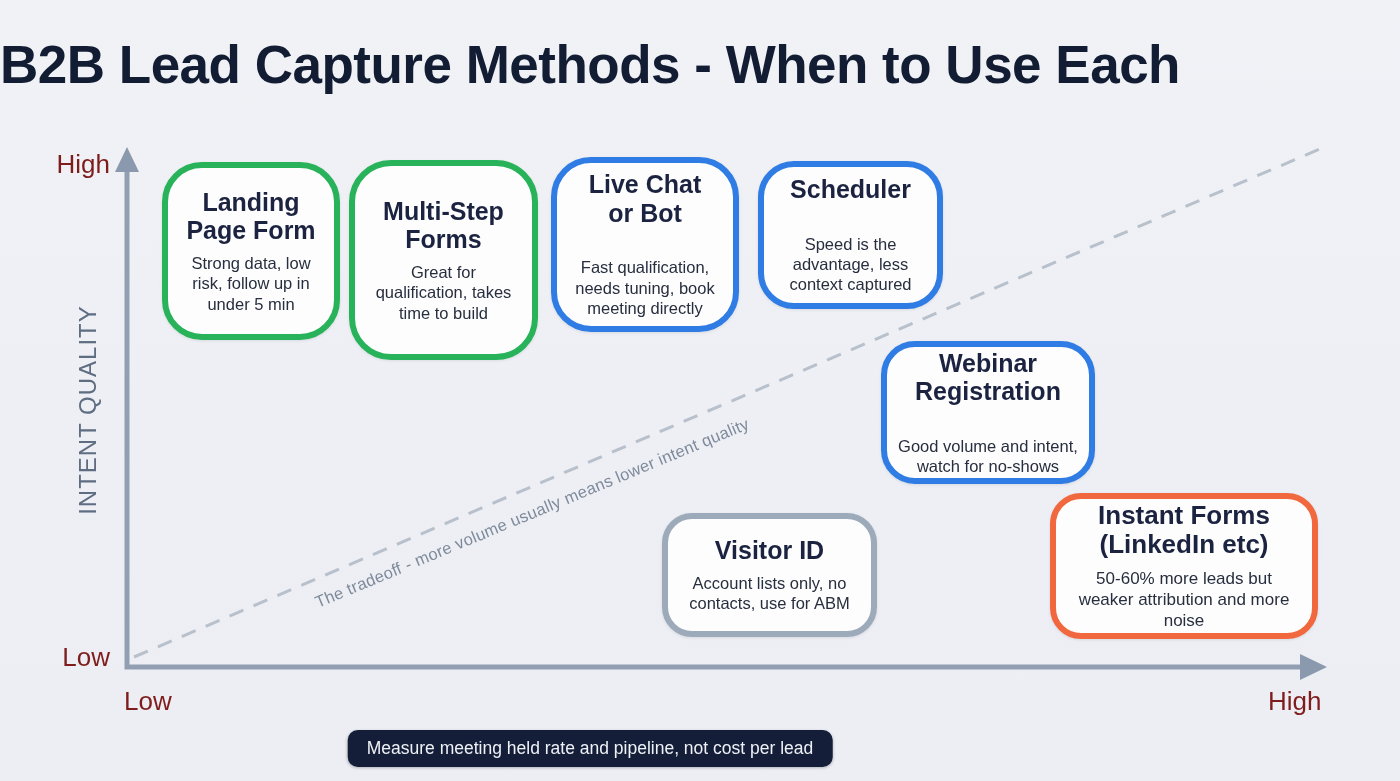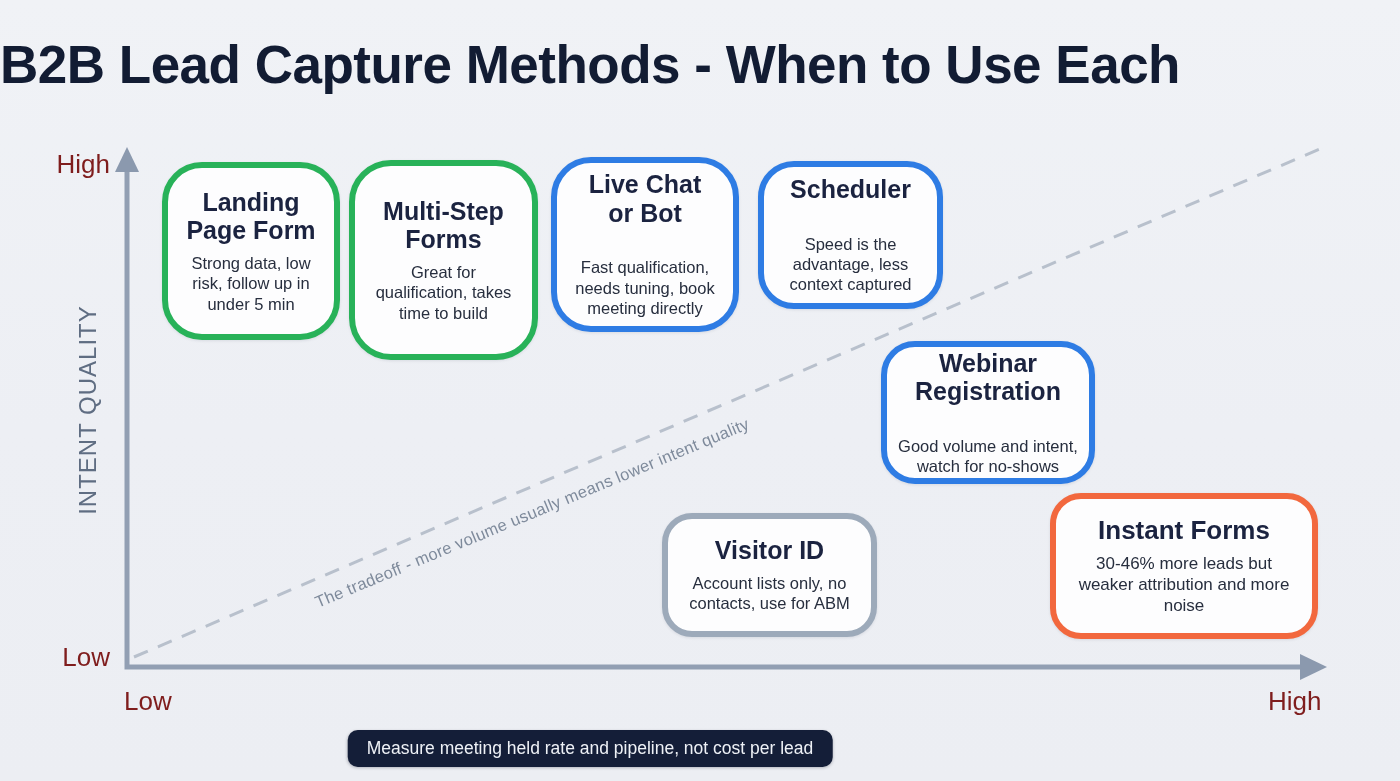--- a/index.html
+++ b/index.html
@@ -132,19 +132,20 @@
   <div class="card card-visitor b-slate">
     <div class="card-title">
       <span class="tl">Visitor ID</span>
     </div>
     <div class="card-body">Account lists only, no contacts, use for ABM</div>
   </div>
 
   <div class="card card-instant b-orange">
     <div class="card-title">
       <span class="tl">Instant Forms</span>
+      <span class="tl">(LinkedIn etc)</span>
     </div>
-    <div class="card-body">30-46% more leads but weaker attribution and more noise</div>
+    <div class="card-body">50-60% more leads but weaker attribution and more noise</div>
   </div>
 
   <div class="footer-pill">Measure meeting held rate and pipeline, not cost per lead</div>
 
 </div>
 
 </body></html>

